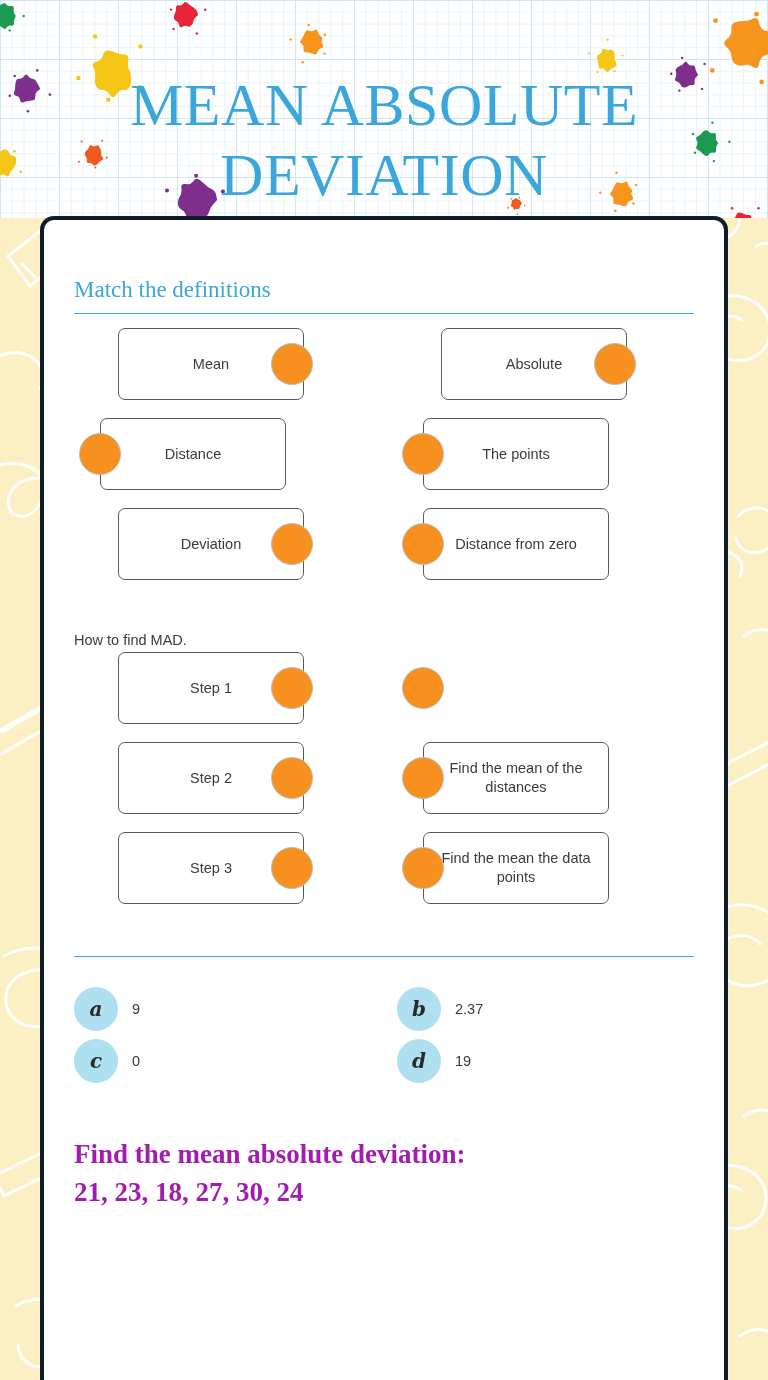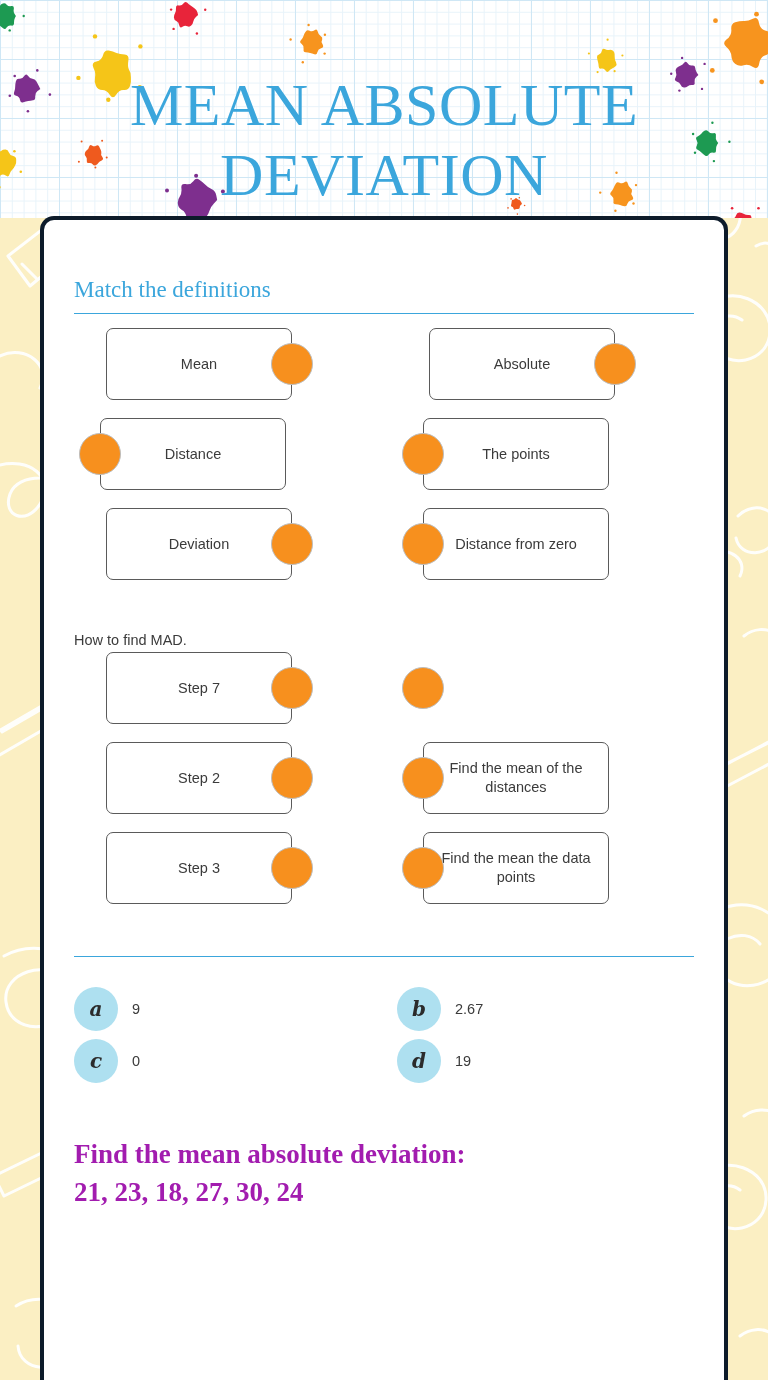--- a/index.html
+++ b/index.html
@@ -153,21 +153,21 @@
     display: flex;
     align-items: center;
     justify-content: center;
     text-align: center;
     font-size: 14.5px;
     line-height: 19px;
     color: #3b3b3b;
     padding: 0 10px;
   }
 
-  .match-cell.left .match-box  { left: 32px; }
+  .match-cell.left .match-box  { left: 44px; }
   .match-cell.right .match-box { left: 26px; }
 
   .match-dot {
     position: absolute;
     top: 15px;
     width: 42px;
     height: 42px;
     border-radius: 50%;
     background: #f7901e;
     border: 1.5px solid #bdbdbd;
@@ -449,21 +449,21 @@
       </div>
 
       <div class="spacer-lg"></div>
 
       <div class="plain-label">How to find MAD.</div>
 
       <div class="match-grid">
 
         <div class="match-cell left">
           <div class="match-box">
-            <span>Step 7</span>
+            <span>Step 1</span>
           </div>
           <div class="match-dot"></div>
         </div>
         <div class="match-cell right">
           <div class="match-dot"></div>
         </div>
 
         <div class="match-cell left">
           <div class="match-box">
             <span>Step 2</span>
@@ -498,21 +498,21 @@
 
       <div class="answers-grid">
 
         <div class="answer-row">
           <div class="answer-bubble">a</div>
           <div class="answer-text">9</div>
         </div>
 
         <div class="answer-row">
           <div class="answer-bubble">b</div>
-          <div class="answer-text">2.67</div>
+          <div class="answer-text">2.37</div>
         </div>
 
         <div class="answer-row">
           <div class="answer-bubble">c</div>
           <div class="answer-text">0</div>
         </div>
 
         <div class="answer-row">
           <div class="answer-bubble">d</div>
           <div class="answer-text">19</div>

